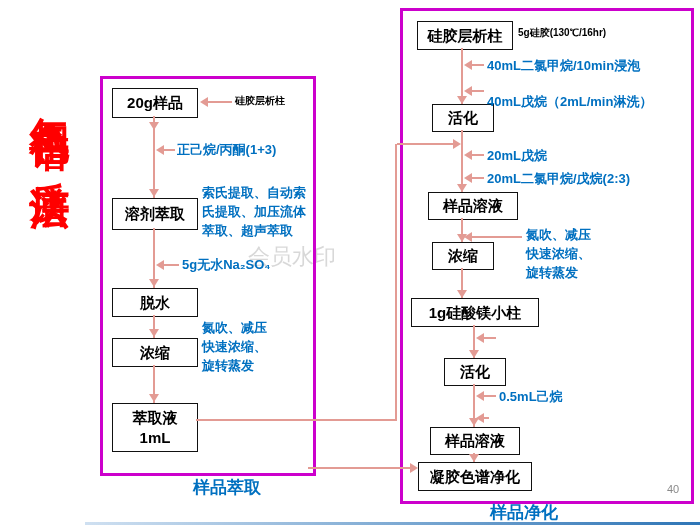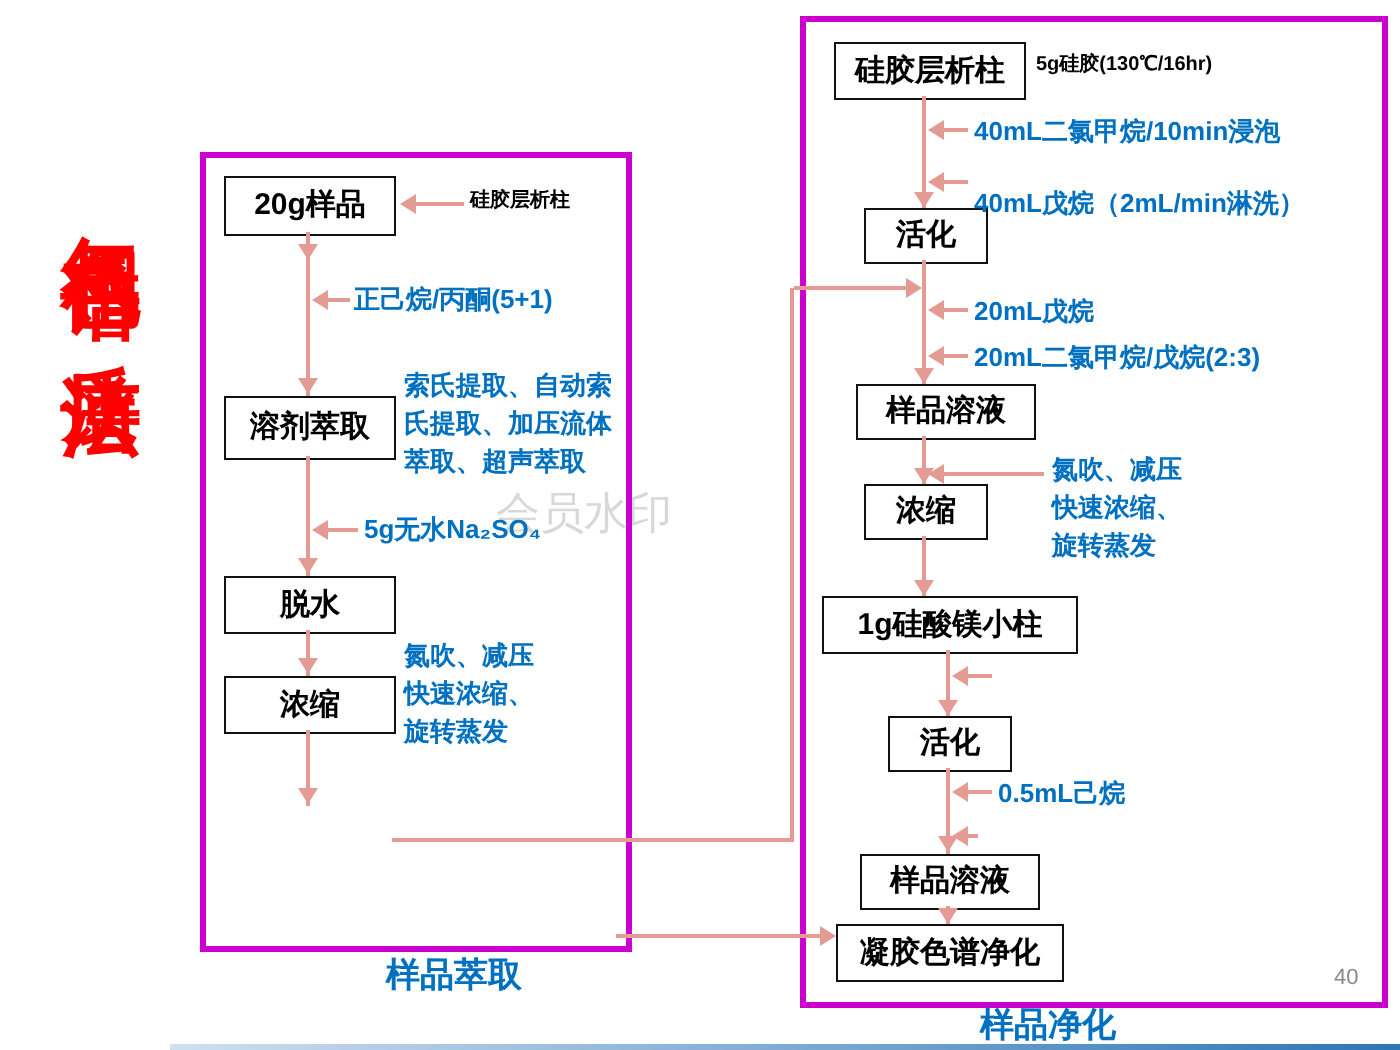--- a/index.html
+++ b/index.html
@@ -35,38 +35,40 @@
 
   <div class="watermark">会员水印</div>
   <div class="title-vertical">气相色谱-质谱法</div>
 
   <div class="panel" style="left:100px;top:76px;width:210px;height:394px"></div>
 
   <div class="box" style="left:112px;top:88px;width:84px;height:28px">20g样品</div>
   <div class="box" style="left:112px;top:288px;width:84px;height:27px">脱水</div>
   <div class="box" style="left:112px;top:198px;width:84px;height:30px">溶剂萃取</div>
   <div class="box" style="left:112px;top:338px;width:84px;height:27px">浓缩</div>
+  <div class="box" style="left:112px;top:403px;width:84px;height:47px">萃取液
+1mL</div>
 
   <div class="vl" style="left:153px;top:116px;height:82px"></div>
   <div class="vl" style="left:153px;top:228px;height:60px"></div>
   <div class="vl" style="left:153px;top:315px;height:23px"></div>
   <div class="vl" style="left:153px;top:365px;height:38px"></div>
   <div class="arr down" style="left:149px;top:122px"></div>
   <div class="arr down" style="left:149px;top:189px"></div>
   <div class="arr down" style="left:149px;top:279px"></div>
   <div class="arr down" style="left:149px;top:329px"></div>
   <div class="arr down" style="left:149px;top:394px"></div>
 
   <div class="arr left" style="left:200px;top:97px"></div>
   <div class="hl" style="left:208px;top:101px;width:24px"></div>
   <div class="note black" style="left:235px;top:94px">硅胶层析柱</div>
 
   <div class="arr left" style="left:156px;top:145px"></div>
   <div class="hl" style="left:164px;top:149px;width:11px"></div>
-  <div class="note" style="left:177px;top:141px">正己烷/丙酮(5+1)</div>
+  <div class="note" style="left:177px;top:141px">正己烷/丙酮(1+3)</div>
 
   <div class="note" style="left:202px;top:184px">索氏提取、自动索
 氏提取、加压流体
 萃取、超声萃取</div>
 
   <div class="arr left" style="left:156px;top:260px"></div>
   <div class="hl" style="left:164px;top:264px;width:15px"></div>
   <div class="note" style="left:182px;top:256px">5g无水Na₂SO₄</div>
 
   <div class="note" style="left:202px;top:319px">氮吹、减压

